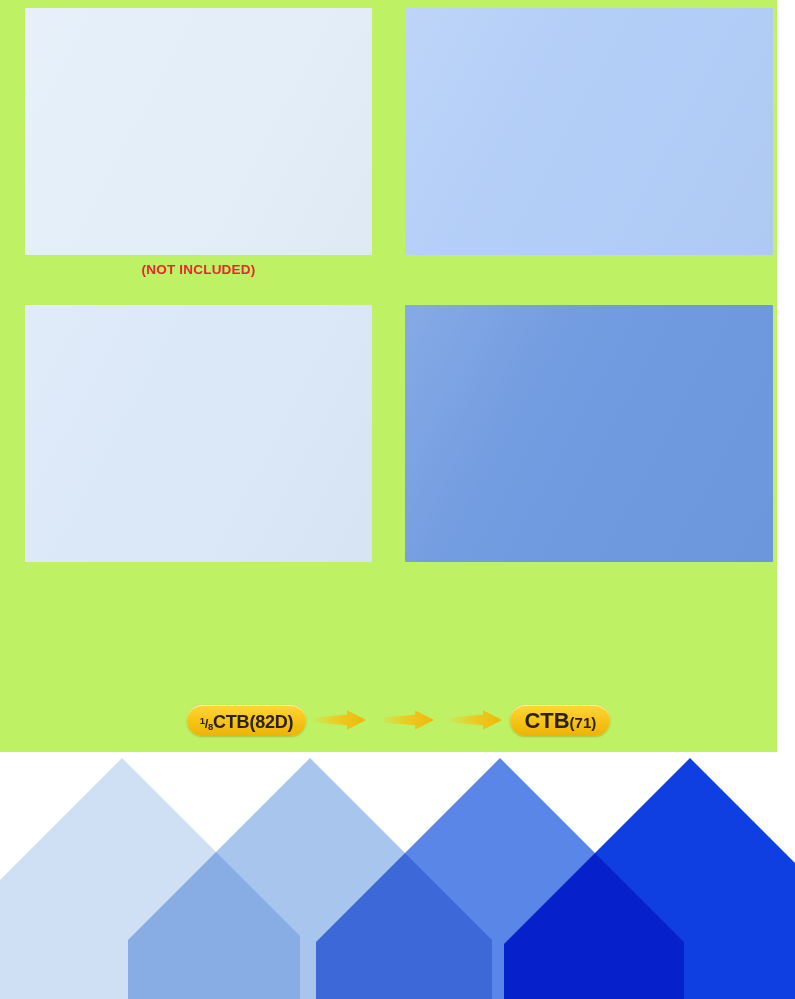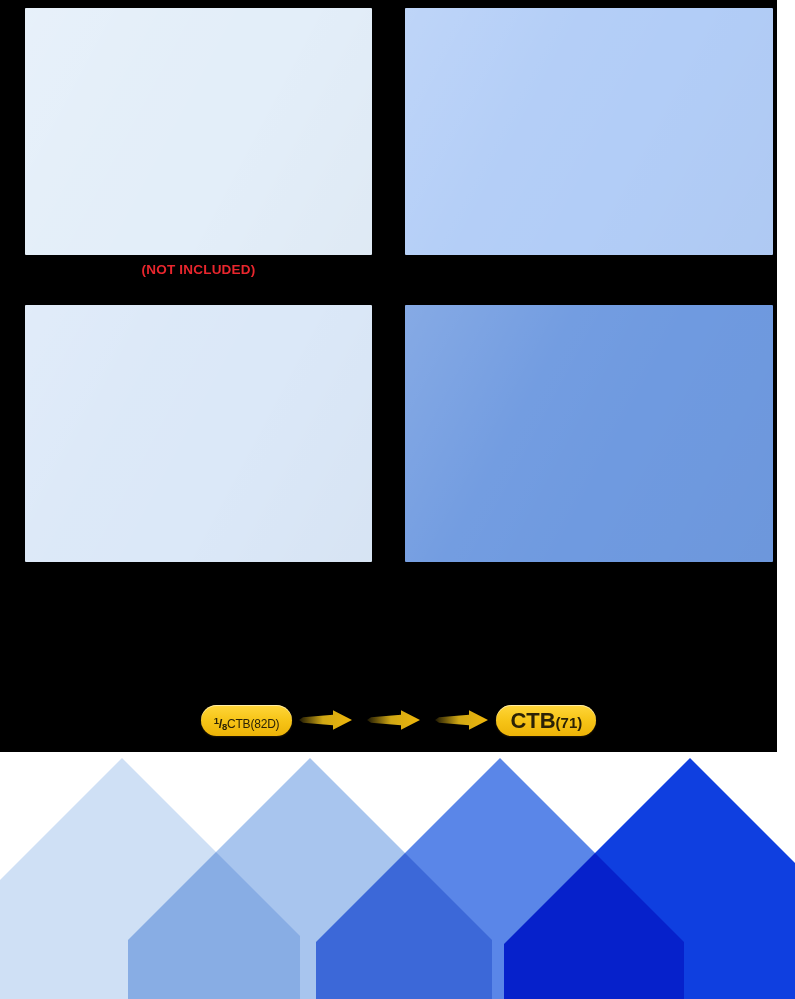--- a/index.html
+++ b/index.html
@@ -10,21 +10,21 @@
     height: 999px;
     background: #ffffff;
     font-family: "Liberation Sans", sans-serif;
     overflow: hidden;
   }
 
   #page {
     position: relative;
     width: 777px;
     height: 999px;
-    background: #000000;
+    background: #bef264;
   }
 
   
   .swatch-grid {
     position: absolute;
     left: 0;
     top: 0;
     width: 795px;
     height: 660px;
   }
@@ -98,22 +98,22 @@
   .badge .frac {
     font-size: 13px;
     font-weight: 700;
     letter-spacing: -0.3px;
     margin-right: 0px;
   }
   .badge .frac sup { font-size: 9.5px; vertical-align: 4px; }
   .badge .frac sub { font-size: 9.5px; vertical-align: -2px; }
 
   .badge .main {
-    font-size: 12px;
-    font-weight: 400;
+    font-size: 18px;
+    font-weight: 700;
     letter-spacing: -0.2px;
   }
 
   .badge.badge-final { padding: 0 14px; }
   .badge.badge-final .main { font-size: 22px; font-weight: 600; letter-spacing: 0px; }
   .badge.badge-final .suffix { font-size: 15px; font-weight: 600; }
 
   .arrow {
     position: relative;
     width: 54px;

